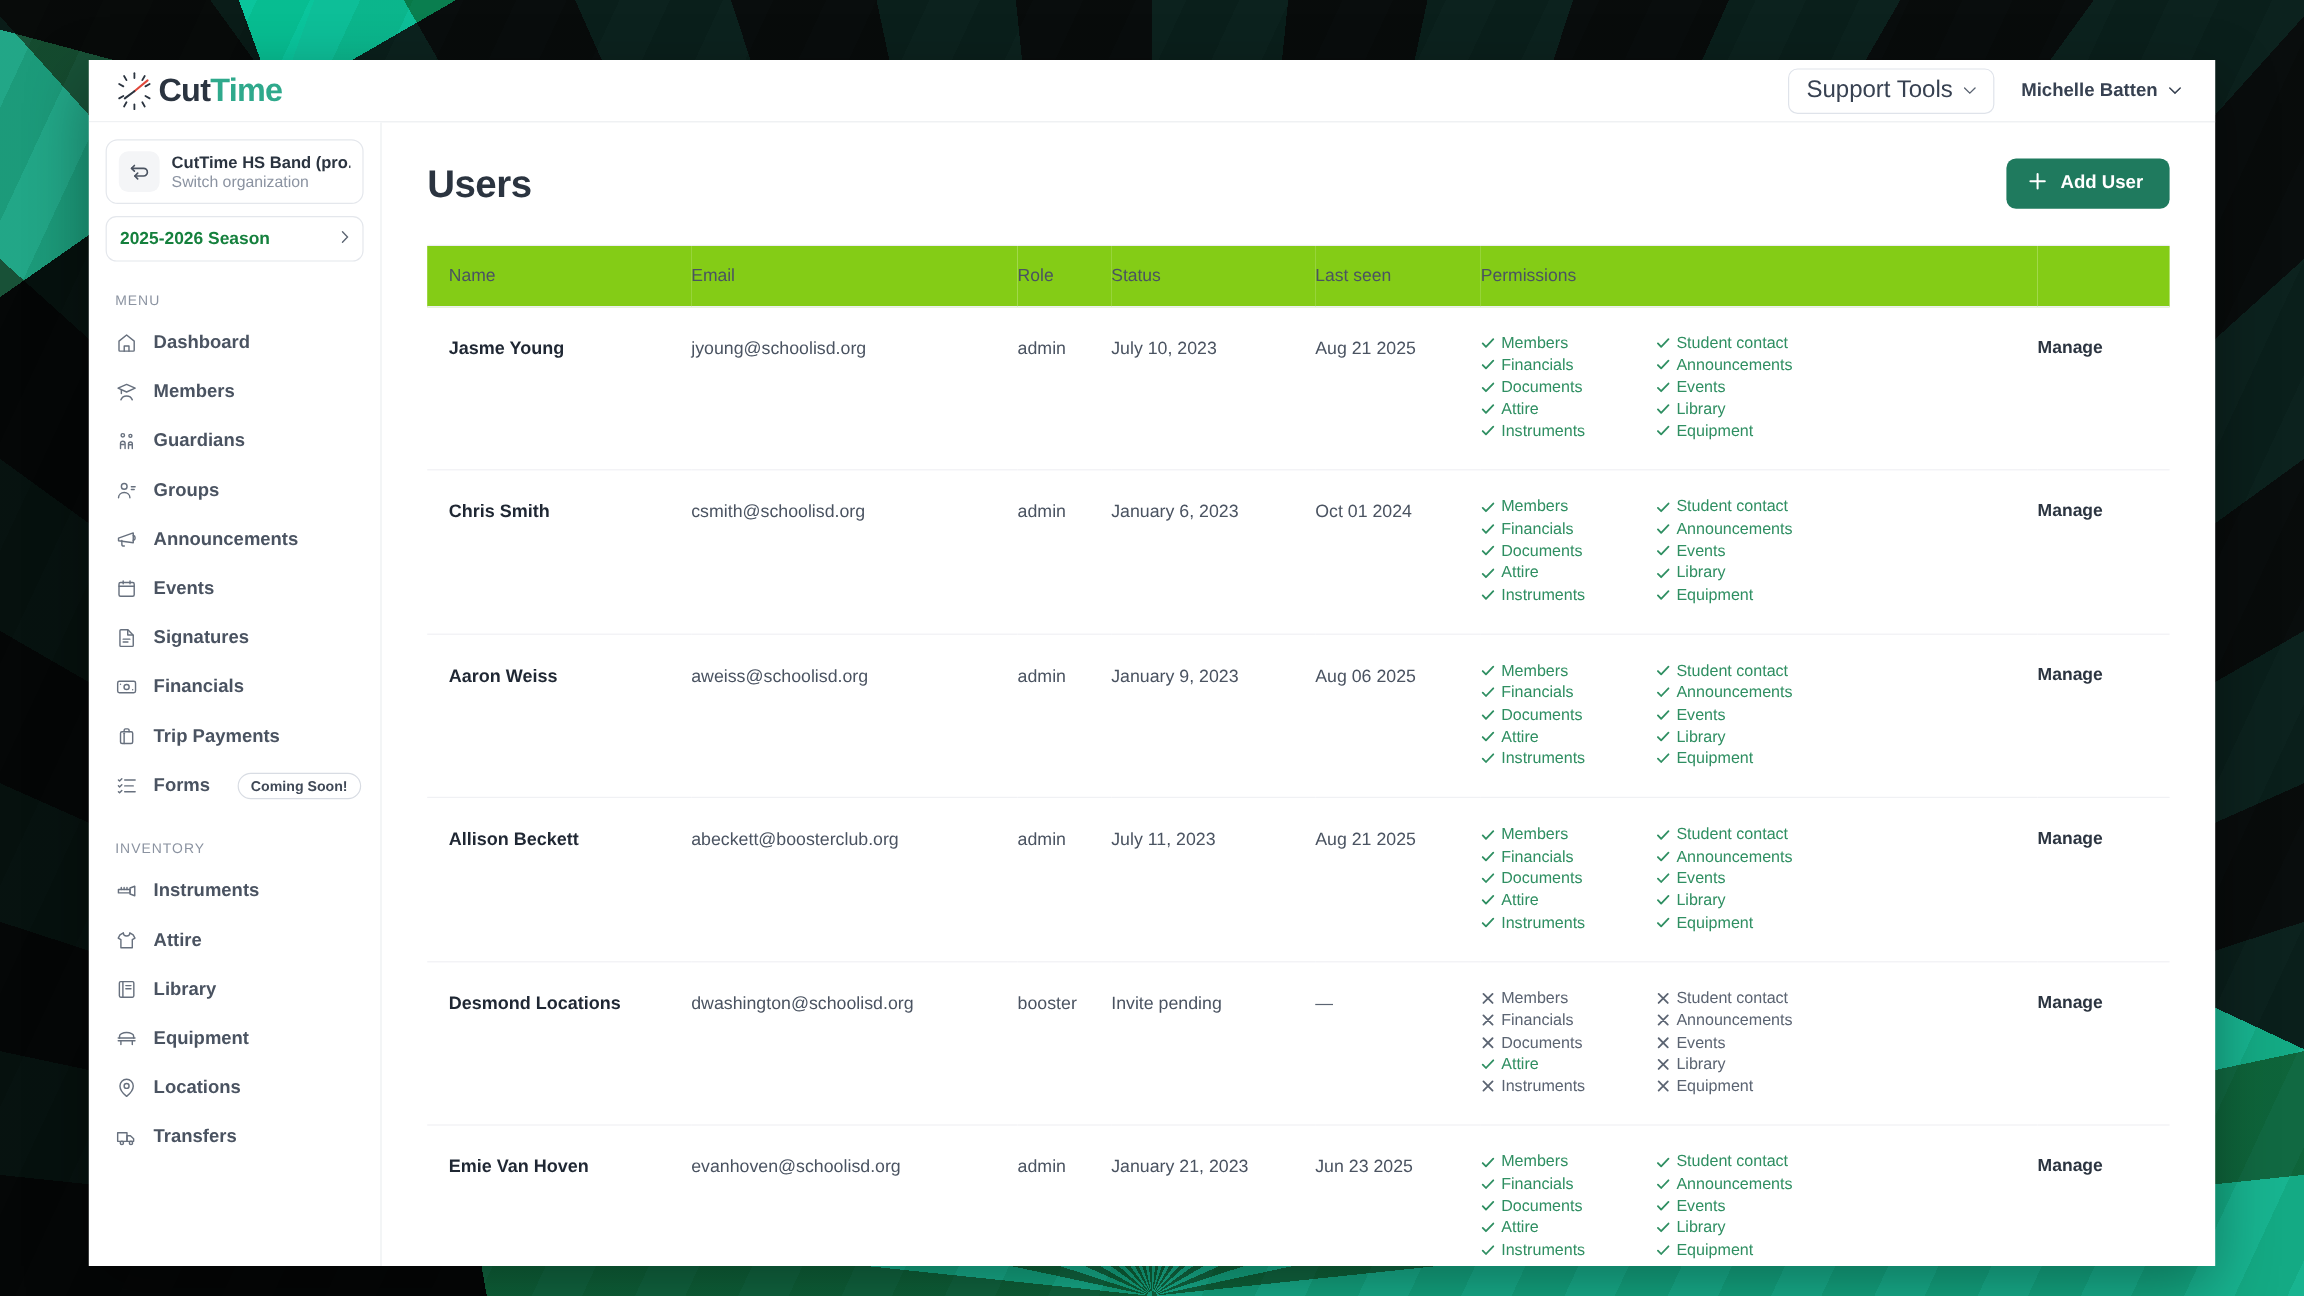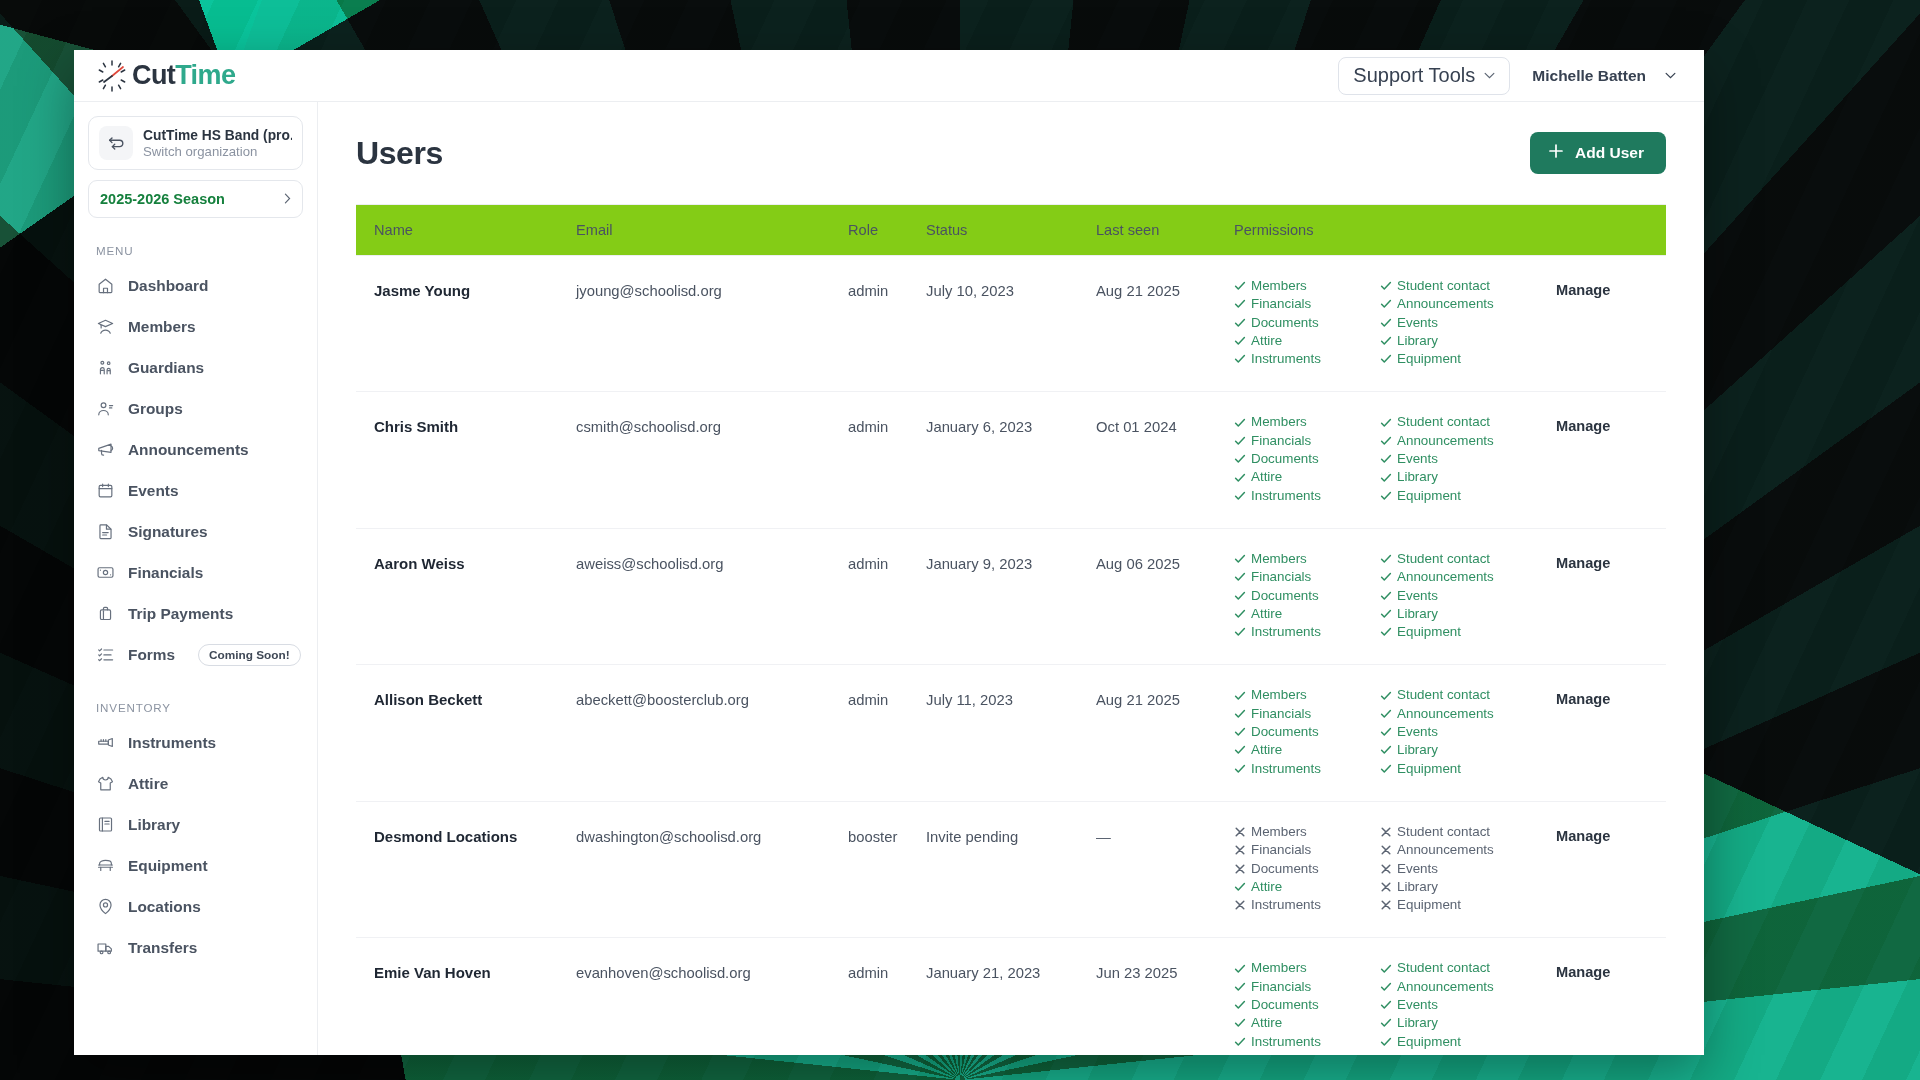--- a/index.html
+++ b/index.html
@@ -27,21 +27,21 @@
       repeating-conic-gradient(from 0deg at 50% 100%, rgba(24,178,146,.55) 0deg 6deg, rgba(10,14,13,.75) 6deg 12deg),
       repeating-linear-gradient(115deg, rgba(255,255,255,.05) 0 38px, rgba(0,0,0,.22) 38px 78px);
     mix-blend-mode: overlay;
     opacity: .85;
   }
 
   
   #app-window {
     position: absolute;
     left: 74px; top: 50px;
-    width: 1630px; height: 1005px;
+    width: 1772px; height: 1005px;
     background: #ffffff;
     box-shadow: 0 18px 50px rgba(0,0,0,.35);
     display: flex; flex-direction: column;
     overflow: hidden;
   }
 
   
   #topbar {
     height: 52px; min-height: 52px;
     border-bottom: 1px solid #eceef1;
@@ -56,21 +56,21 @@
   .logo-time { color: #2fa98c; }
   .topbar-spacer { flex: 1; }
   #support-tools-btn {
     border: 1px solid #dfe3ea; border-radius: 8px;
     height: 38px; padding: 0 14px;
     display: flex; align-items: center; gap: 9px;
     font-size: 20px; color: #374151; font-weight: 400;
     background: #fff; cursor: pointer;
   }
   #user-menu {
-    display: flex; align-items: center; gap: 19px;
+    display: flex; align-items: center; gap: 9px;
     margin-left: 22px; font-size: 15.5px; color: #374151; font-weight: 700;
     cursor: pointer;
   }
   .chev { width: 11px; height: 7px; flex: none; }
   .chev svg { display: block; }
 
   
   #body-split { flex: 1; display: flex; min-height: 0; }
 
   

